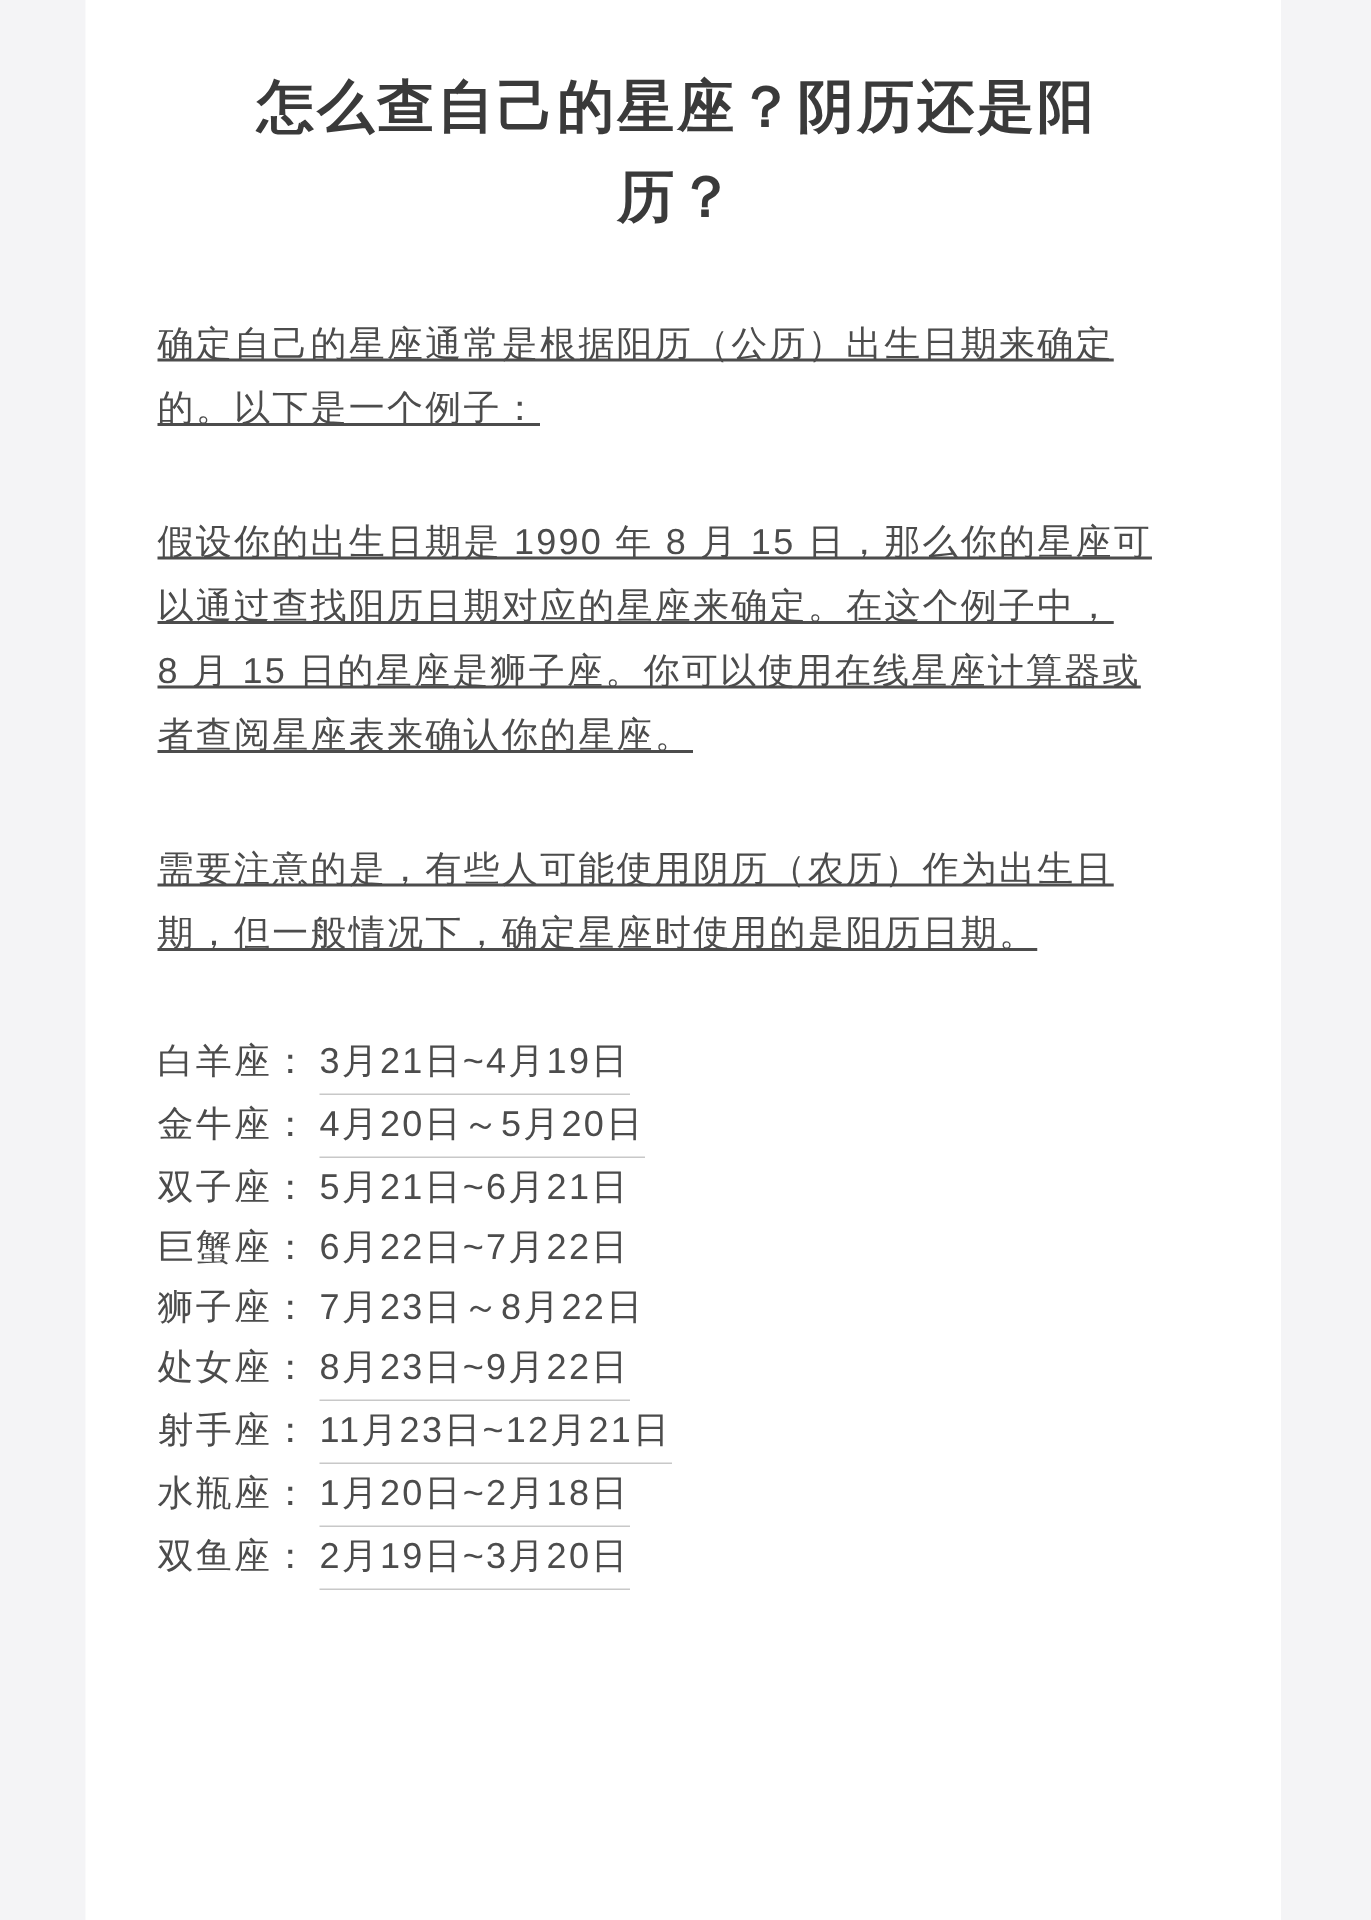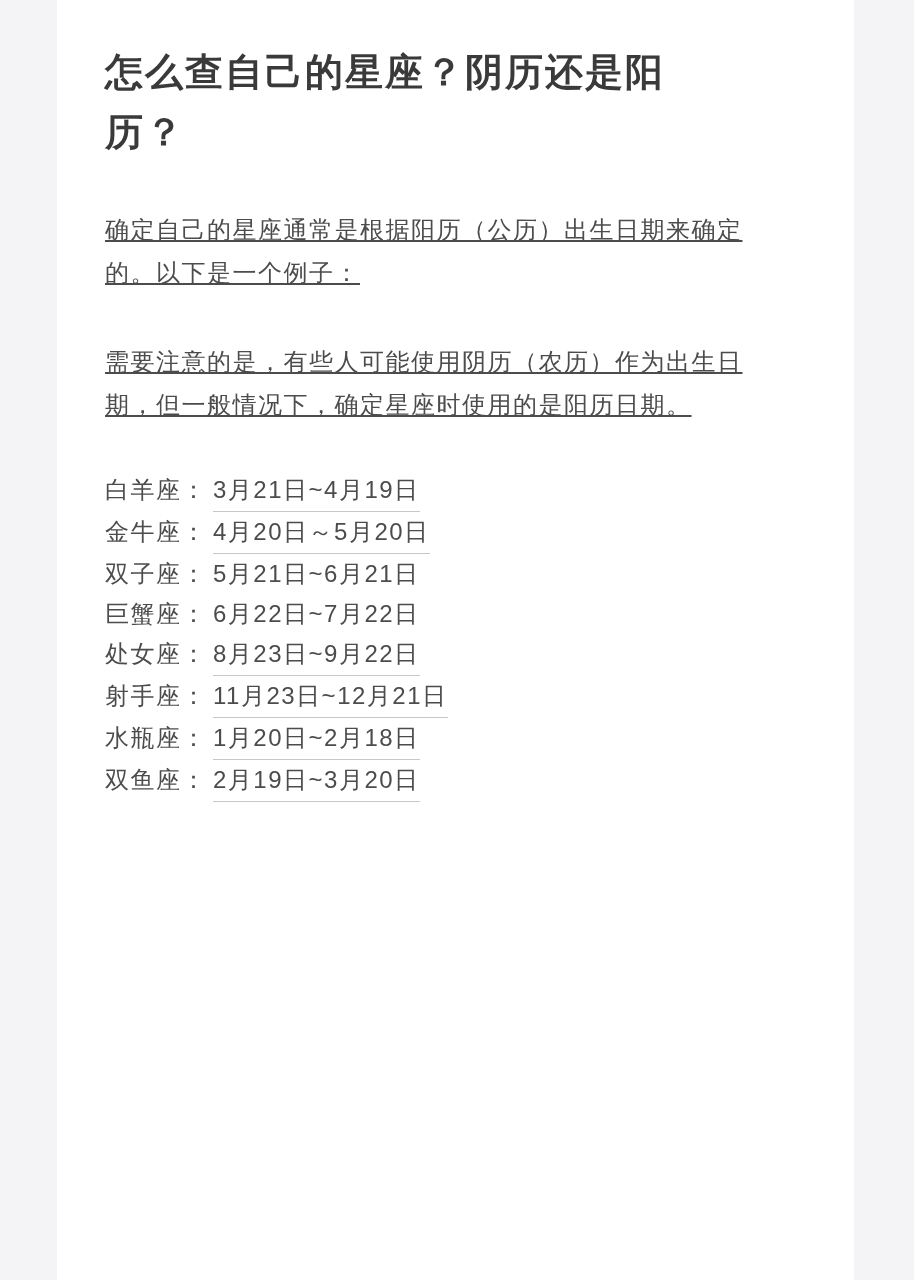--- a/index.html
+++ b/index.html
@@ -20,20 +20,21 @@
     padding: 20px 56px 0 48px;
   }
   .article-title {
     margin: 22px 0 0 0;
     font-size: 38px;
     line-height: 60px;
     font-weight: bold;
     color: #3a3a3a;
     letter-spacing: 2px;
     white-space: pre-line;
+    text-align: center;
   }
   .paragraph {
     margin: 46px 0 0 0;
     font-size: 24px;
     line-height: 43px;
     color: #4c4c4c;
     letter-spacing: 1.5px;
     white-space: pre-line;
     text-decoration: underline;
   }
@@ -63,20 +64,24 @@
 <body>
 
 <div class="article-card">
 
   <h1 class="article-title">怎么查自己的星座？阴历还是阳
 历？</h1>
 
   <p class="paragraph">确定自己的星座通常是根据阳历（公历）出生日期来确定
 的。以下是一个例子：</p>
 
+  <p class="paragraph">假设你的出生日期是 1990 年 8 月 15 日，那么你的星座可
+以通过查找阳历日期对应的星座来确定。在这个例子中，
+8 月 15 日的星座是狮子座。你可以使用在线星座计算器或
+者查阅星座表来确认你的星座。</p>
 
   <p class="paragraph">需要注意的是，有些人可能使用阴历（农历）作为出生日
 期，但一般情况下，确定星座时使用的是阳历日期。</p>
 
   <div class="zodiac-list">
 
     <div class="zodiac-row">
       <span class="zname">白羊座：</span><span class="zrange underlined">3月21日~4月19日</span>
     </div>
 
@@ -85,20 +90,23 @@
     </div>
 
     <div class="zodiac-row">
       <span class="zname">双子座：</span><span class="zrange">5月21日~6月21日</span>
     </div>
 
     <div class="zodiac-row">
       <span class="zname">巨蟹座：</span><span class="zrange">6月22日~7月22日</span>
     </div>
 
+    <div class="zodiac-row">
+      <span class="zname">狮子座：</span><span class="zrange">7月23日～8月22日</span>
+    </div>
 
     <div class="zodiac-row">
       <span class="zname">处女座：</span><span class="zrange underlined">8月23日~9月22日</span>
     </div>
 
 
 
     <div class="zodiac-row">
       <span class="zname">射手座：</span><span class="zrange underlined">11月23日~12月21日</span>
     </div>

